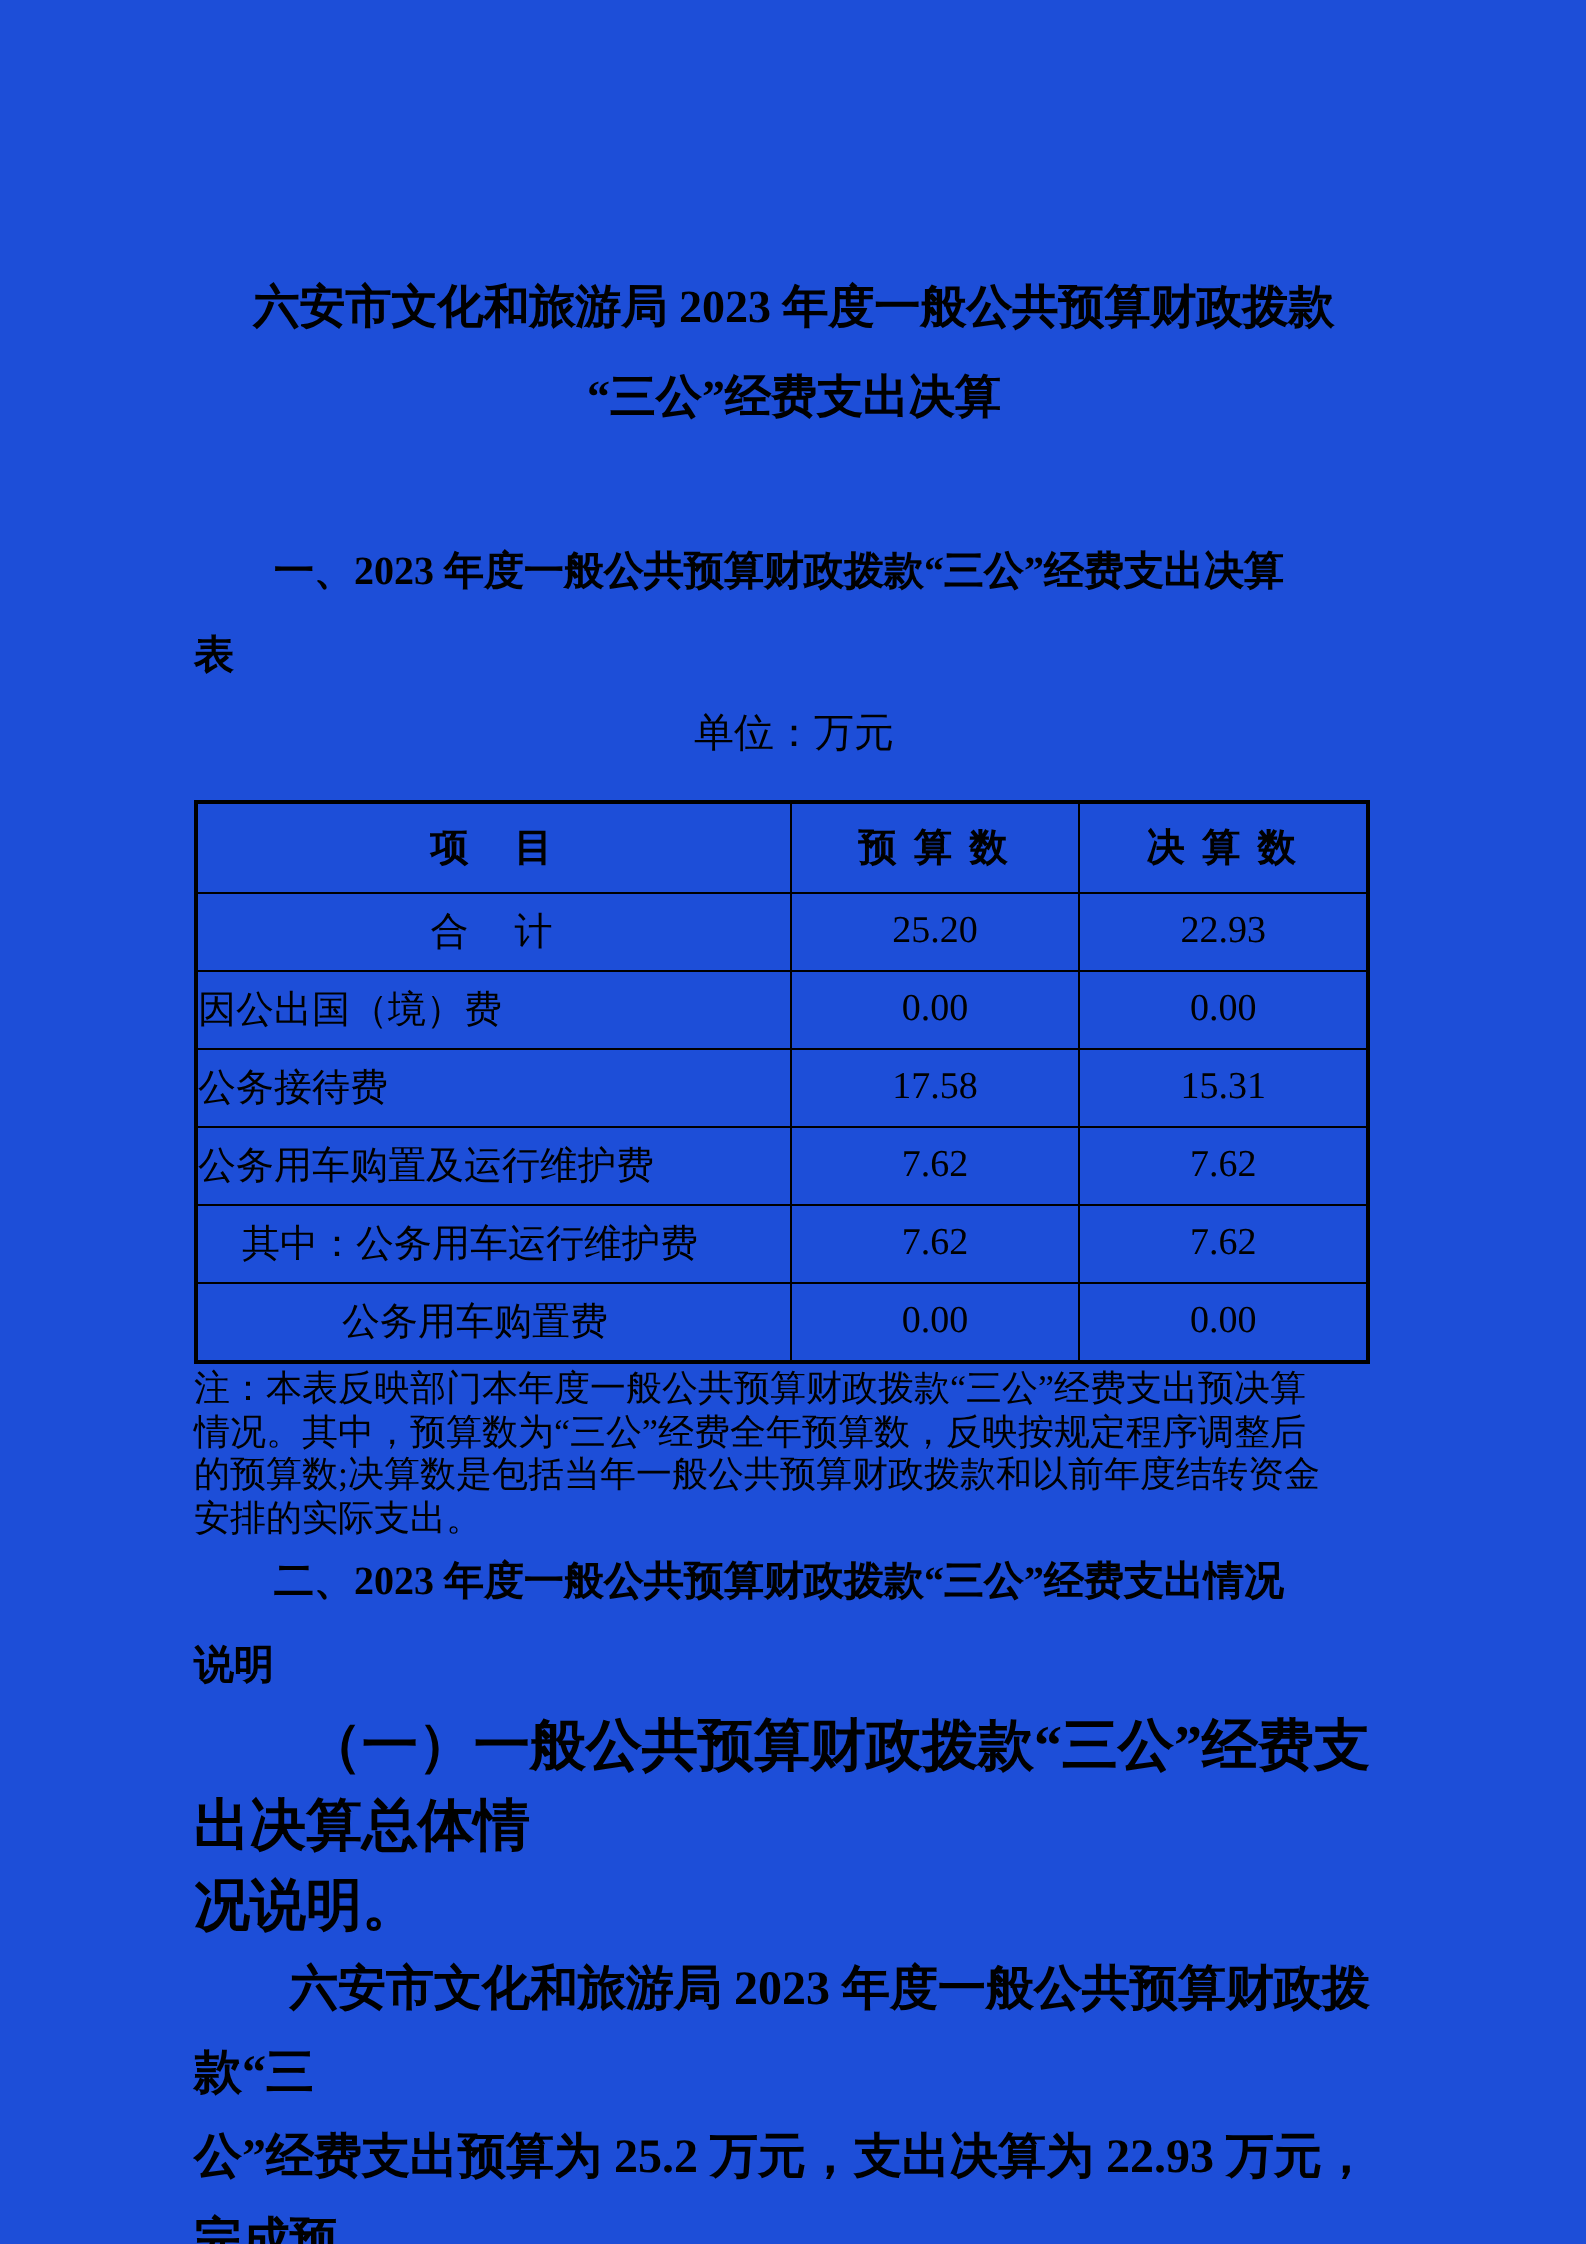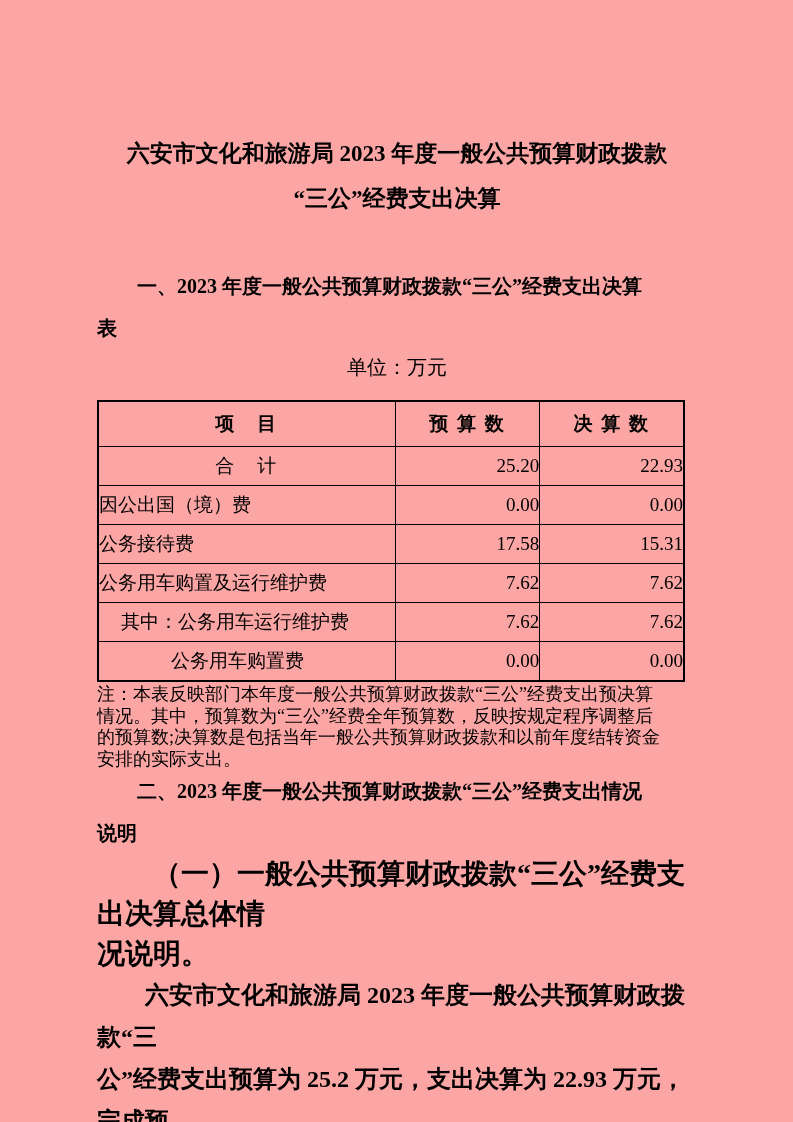--- a/index.html
+++ b/index.html
@@ -1,20 +1,20 @@
 <!DOCTYPE html>
 <html lang="zh"><head>
 <meta charset="utf-8">
 <style>
   html,body { margin:0; padding:0; background:#888; }
   .page {
     position:relative;
     width:793px; height:1122px;
     margin:0 auto;
-    background:#fca5a5;
+    background:#1d4ed8;
     color:#000;
     overflow:hidden;
     font-family:"Liberation Serif","DejaVu Serif",serif;
   }
   .content { padding:131px 96px 0 97px; }
 
   .doc-title {
     margin:0 0 44px 0;
     text-align:center;
     font-size:23px;
@@ -54,21 +54,21 @@
     margin-top:27px;
   }
   .budget-table th {
     height:44px;
     font-weight:700;
     text-align:center;
     letter-spacing:2px;
   }
   .budget-table td { height:38px; }
   .c-item { text-align:left; padding-left:9px; }
-  .c-num  { text-align:right; }
+  .c-num  { text-align:center; }
   .row-total .c-item { text-align:center; font-weight:400; padding-left:0; letter-spacing:2px; }
   .row-indent1 .c-item { padding-left:22px; }
   .row-indent3 .c-item { padding-left:72px; }
 
   .table-note {
     margin:2px 0 0 0;
     font-size:18px;
     line-height:21.5px;
   }
   .table-note .line { display:block; }

